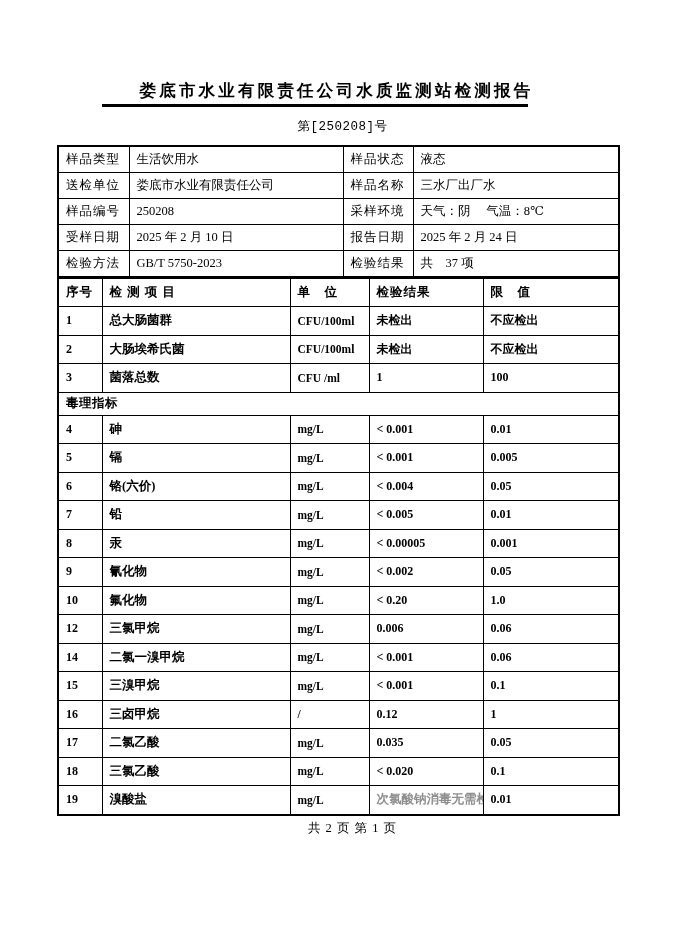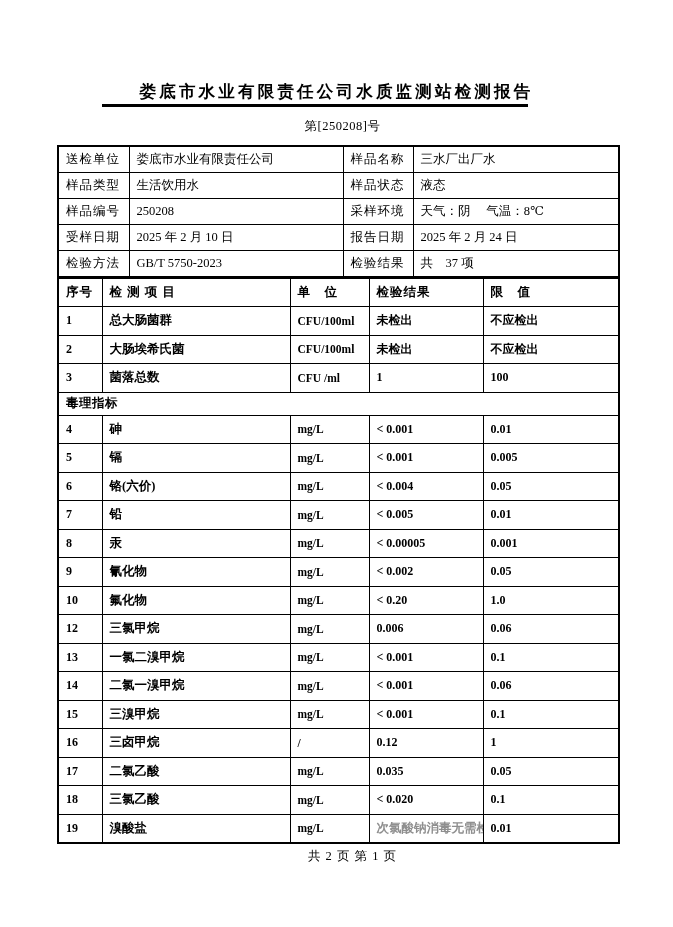--- a/index.html
+++ b/index.html
@@ -2,21 +2,21 @@
 <html><head>
 <meta charset="utf-8">
 <style>
   html,body{margin:0;padding:0;}
   body{
     width:673px;height:927px;background:#ffffff;color:#000;
     font-family:"Liberation Serif","DejaVu Serif",serif;
     -webkit-font-smoothing:none;
   }
   .page{position:relative;width:673px;height:927px;background:#fff;overflow:hidden;}
-  .title-block{padding-top:83px;}
+  .title-block{padding-top:83px;font-family:Liberation Mono, monospace;}
   h1.title{
     margin:0;text-align:center;font-size:16.5px;font-weight:bold;
     letter-spacing:3.2px;line-height:18px;
   }
   .title-underline{width:426px;height:3px;background:#000;margin:3px 0 0 102px;}
   .report-no{margin-top:11px;text-align:center;font-size:12.5px;letter-spacing:0.5px;padding-left:12px;}
 
   table.tbl{
     border-collapse:collapse;table-layout:fixed;
     margin-left:57px;width:561px;border:2px solid #000;
@@ -50,30 +50,30 @@
 
   <table class="tbl info-tbl">
     <colgroup>
         <col style="width:71px">
         <col style="width:214px">
         <col style="width:70px">
         <col style="width:206px">
       </colgroup>
     <tbody>
         <tr>
+      <td class="lbl">样品类型</td>
+      <td>生活饮用水</td>
+      <td class="lbl">样品状态</td>
+      <td>液态</td>
+    </tr>
+    <tr>
       <td class="lbl">送检单位</td>
       <td>娄底市水业有限责任公司</td>
       <td class="lbl">样品名称</td>
       <td>三水厂出厂水</td>
-    </tr>
-    <tr>
-      <td class="lbl">样品类型</td>
-      <td>生活饮用水</td>
-      <td class="lbl">样品状态</td>
-      <td>液态</td>
     </tr>
     <tr>
       <td class="lbl">样品编号</td>
       <td>250208</td>
       <td class="lbl">采样环境</td>
       <td>天气：阴　 气温：8℃</td>
     </tr>
     <tr>
       <td class="lbl">受样日期</td>
       <td>2025 年 2 月 10 日</td>
@@ -179,27 +179,20 @@
       <td class="num">1.0</td>
     </tr>
     <tr class="data">
       <td class="num">12</td>
       <td>三氯甲烷</td>
       <td class="unit">mg/L</td>
       <td class="num">0.006</td>
       <td class="num">0.06</td>
     </tr>
     <tr class="data">
-      <td class="num">13</td>
-      <td>一氯二溴甲烷</td>
-      <td class="unit">mg/L</td>
-      <td class="num">&lt; 0.001</td>
-      <td class="num">0.1</td>
-    </tr>
-    <tr class="data">
       <td class="num">14</td>
       <td>二氯一溴甲烷</td>
       <td class="unit">mg/L</td>
       <td class="num">&lt; 0.001</td>
       <td class="num">0.06</td>
     </tr>
     <tr class="data">
       <td class="num">15</td>
       <td>三溴甲烷</td>
       <td class="unit">mg/L</td>

